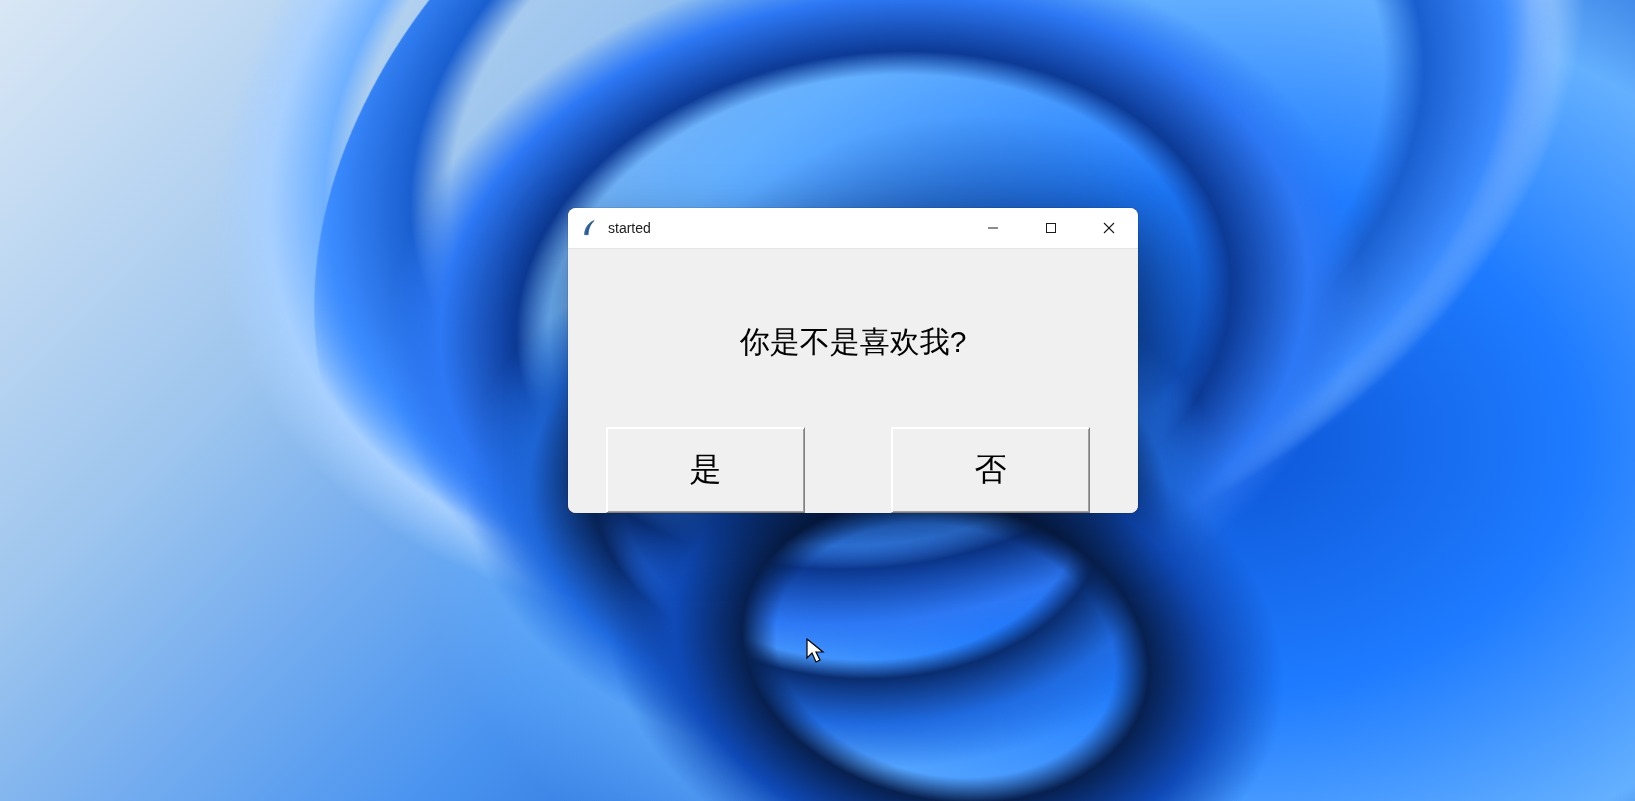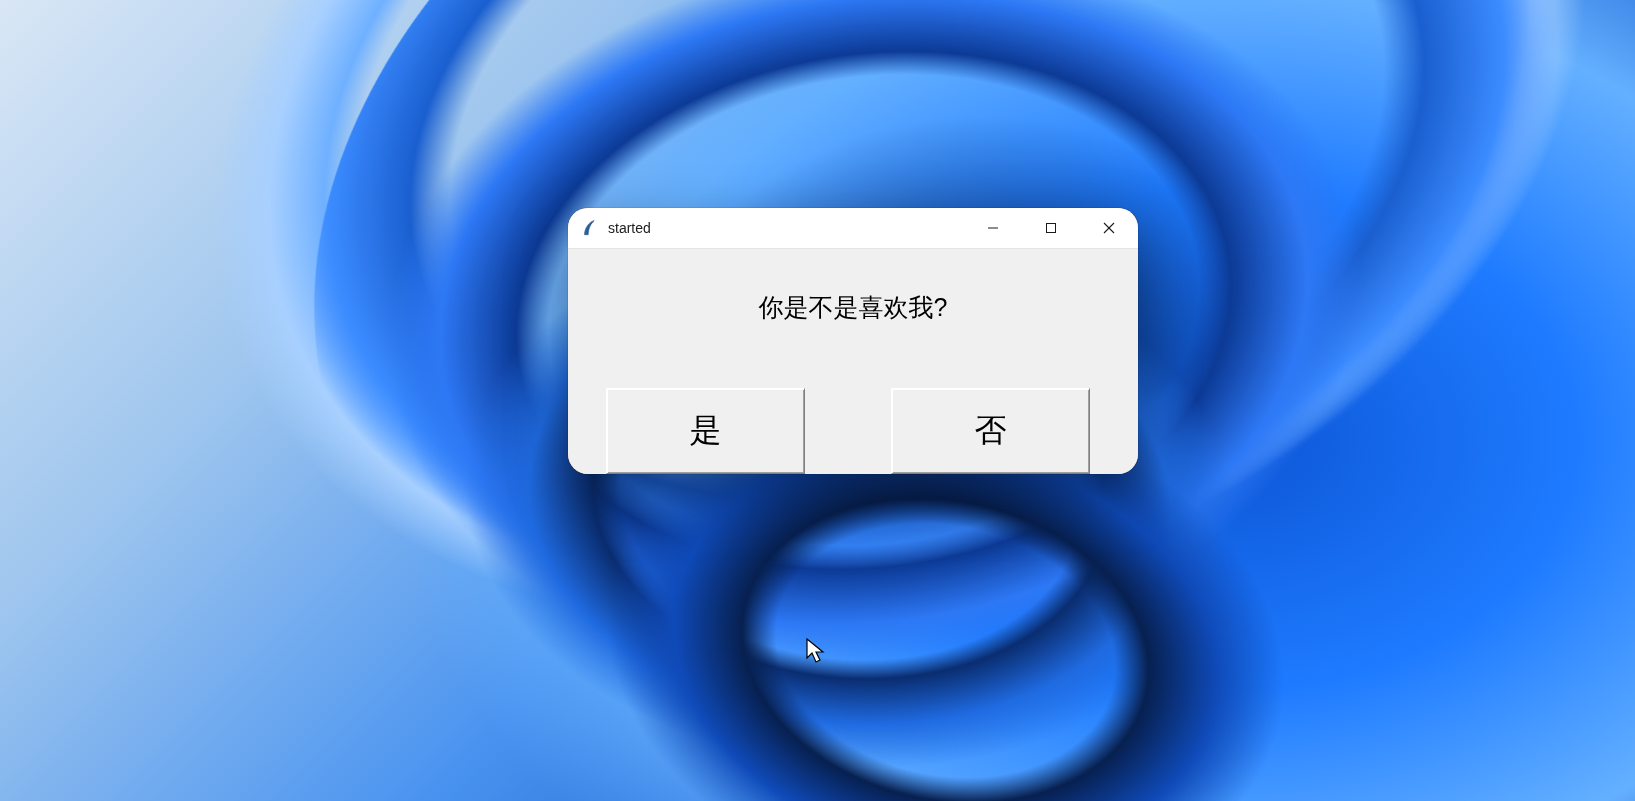--- a/index.html
+++ b/index.html
@@ -29,41 +29,42 @@
   .r4{width:2000px;height:1400px;left:-100px;top:-600px;
       background:radial-gradient(ellipse at 50% 50%,transparent 40%,#6fb0ff 42%,#a8d0ff 46%,transparent 50%);
       transform:rotate(-20deg);}
   .r5{width:1100px;height:800px;left:350px;top:200px;
       background:radial-gradient(ellipse at 55% 55%,transparent 20%,#072050 24%,#0f4ab8 32%,transparent 40%);
       transform:rotate(12deg);}
   
   .window{
     position:absolute;left:568px;top:208px;width:570px;
     background:#fdba74;
-    border-radius:20px;
+    border-radius:8px;
     box-shadow:0 22px 60px rgba(0,0,0,.40),0 0 0 1px rgba(0,0,0,.08);
     overflow:hidden;
   }
   .titlebar{
     height:40px;background:#ffffff;display:flex;align-items:center;
     border-bottom:1px solid #e5e5e5;
   }
   .titlebar .icon{width:18px;height:18px;margin:0 10px 0 12px;display:flex;align-items:center;justify-content:center;}
   .titlebar .title{font-size:14px;color:#202020;flex:0 0 auto;}
   .titlebar .spacer{flex:1;}
   .winbtn{width:58px;height:40px;display:flex;align-items:center;justify-content:center;color:#1b1b1b;}
   .winbtn svg{width:12px;height:12px;stroke:#1b1b1b;stroke-width:1;fill:none;}
   .winbtn.close svg{stroke-width:1.1;}
   .client{
     background:#f0f0f0;padding-top:42px;
   }
   .question{
-    text-align:center;font-size:25px;color:#000;
+    text-align:center;font-size:30px;color:#000;
     margin-bottom:64px;
     font-family:"Microsoft YaHei","SimSun",sans-serif;
+    margin-top:31px;
   }
   .buttons{
     display:flex;justify-content:space-between;
     padding:0 0 0 38px;gap:86px;padding-right:48px;padding-bottom:0;
   }
   .tkbtn{
     width:198px;height:84px;
     background:#f0f0f0;
     border:1px solid #ffffff;
     border-right-color:#808080;border-bottom-color:#808080;

